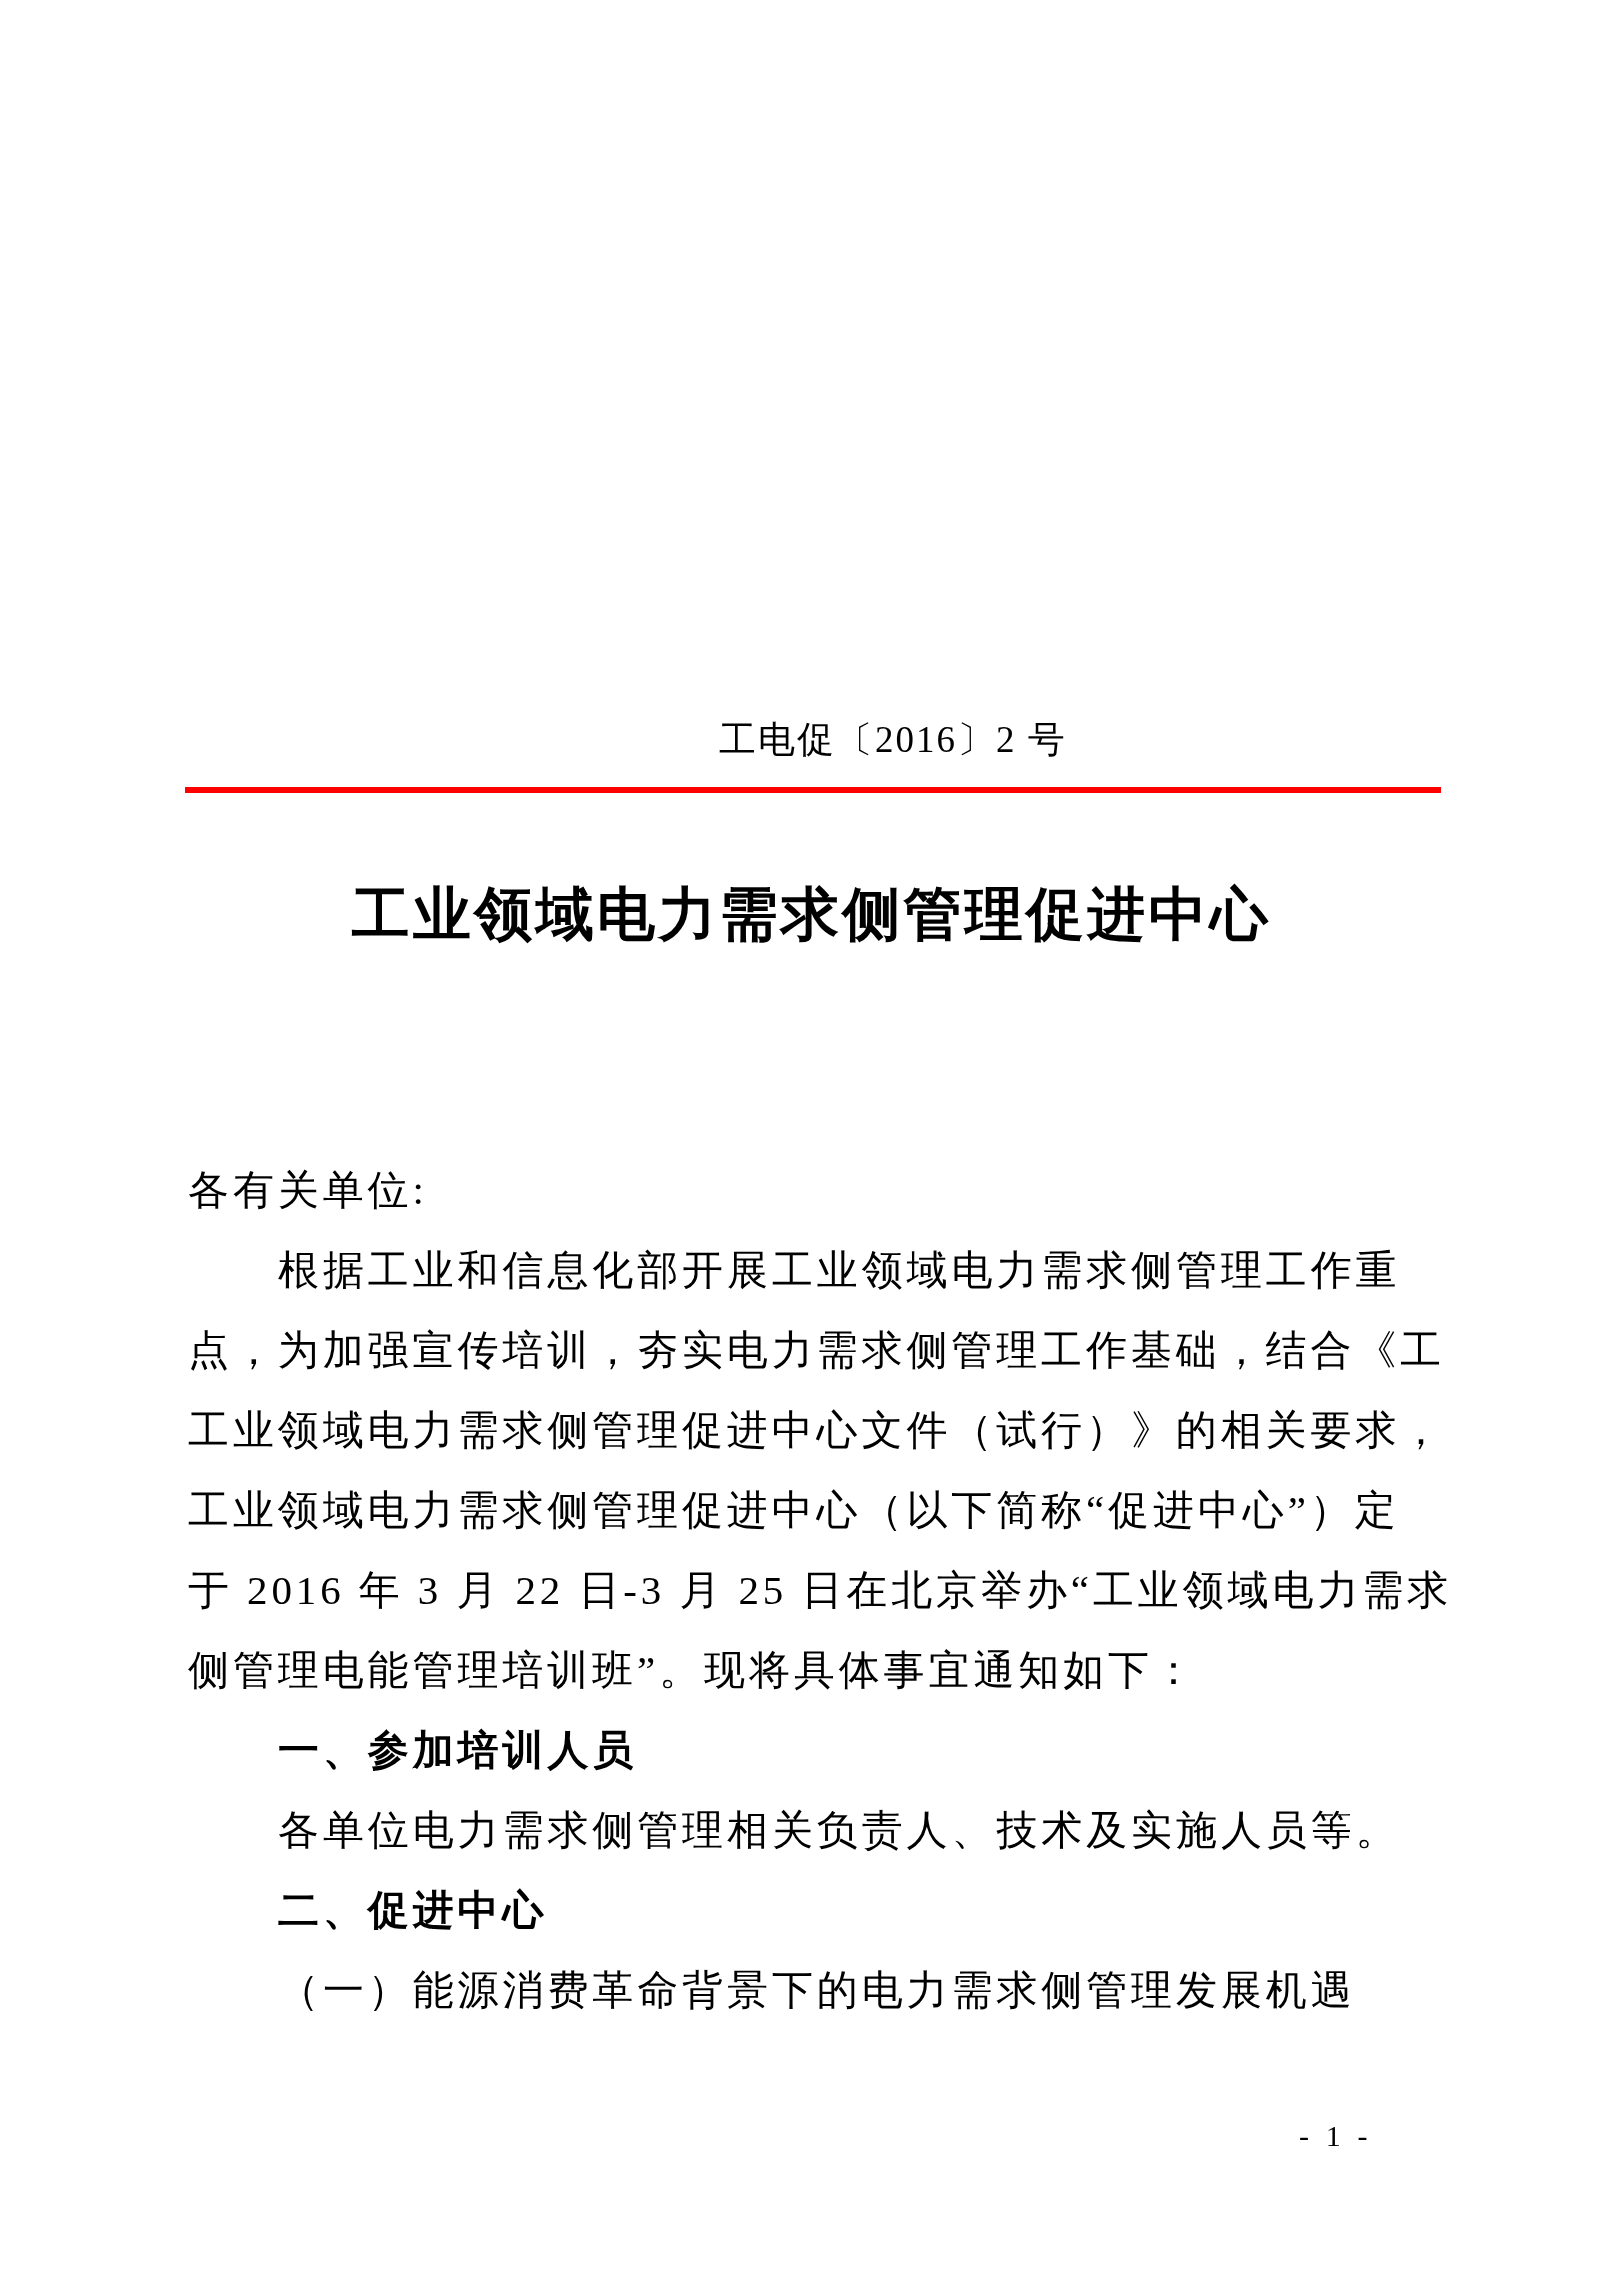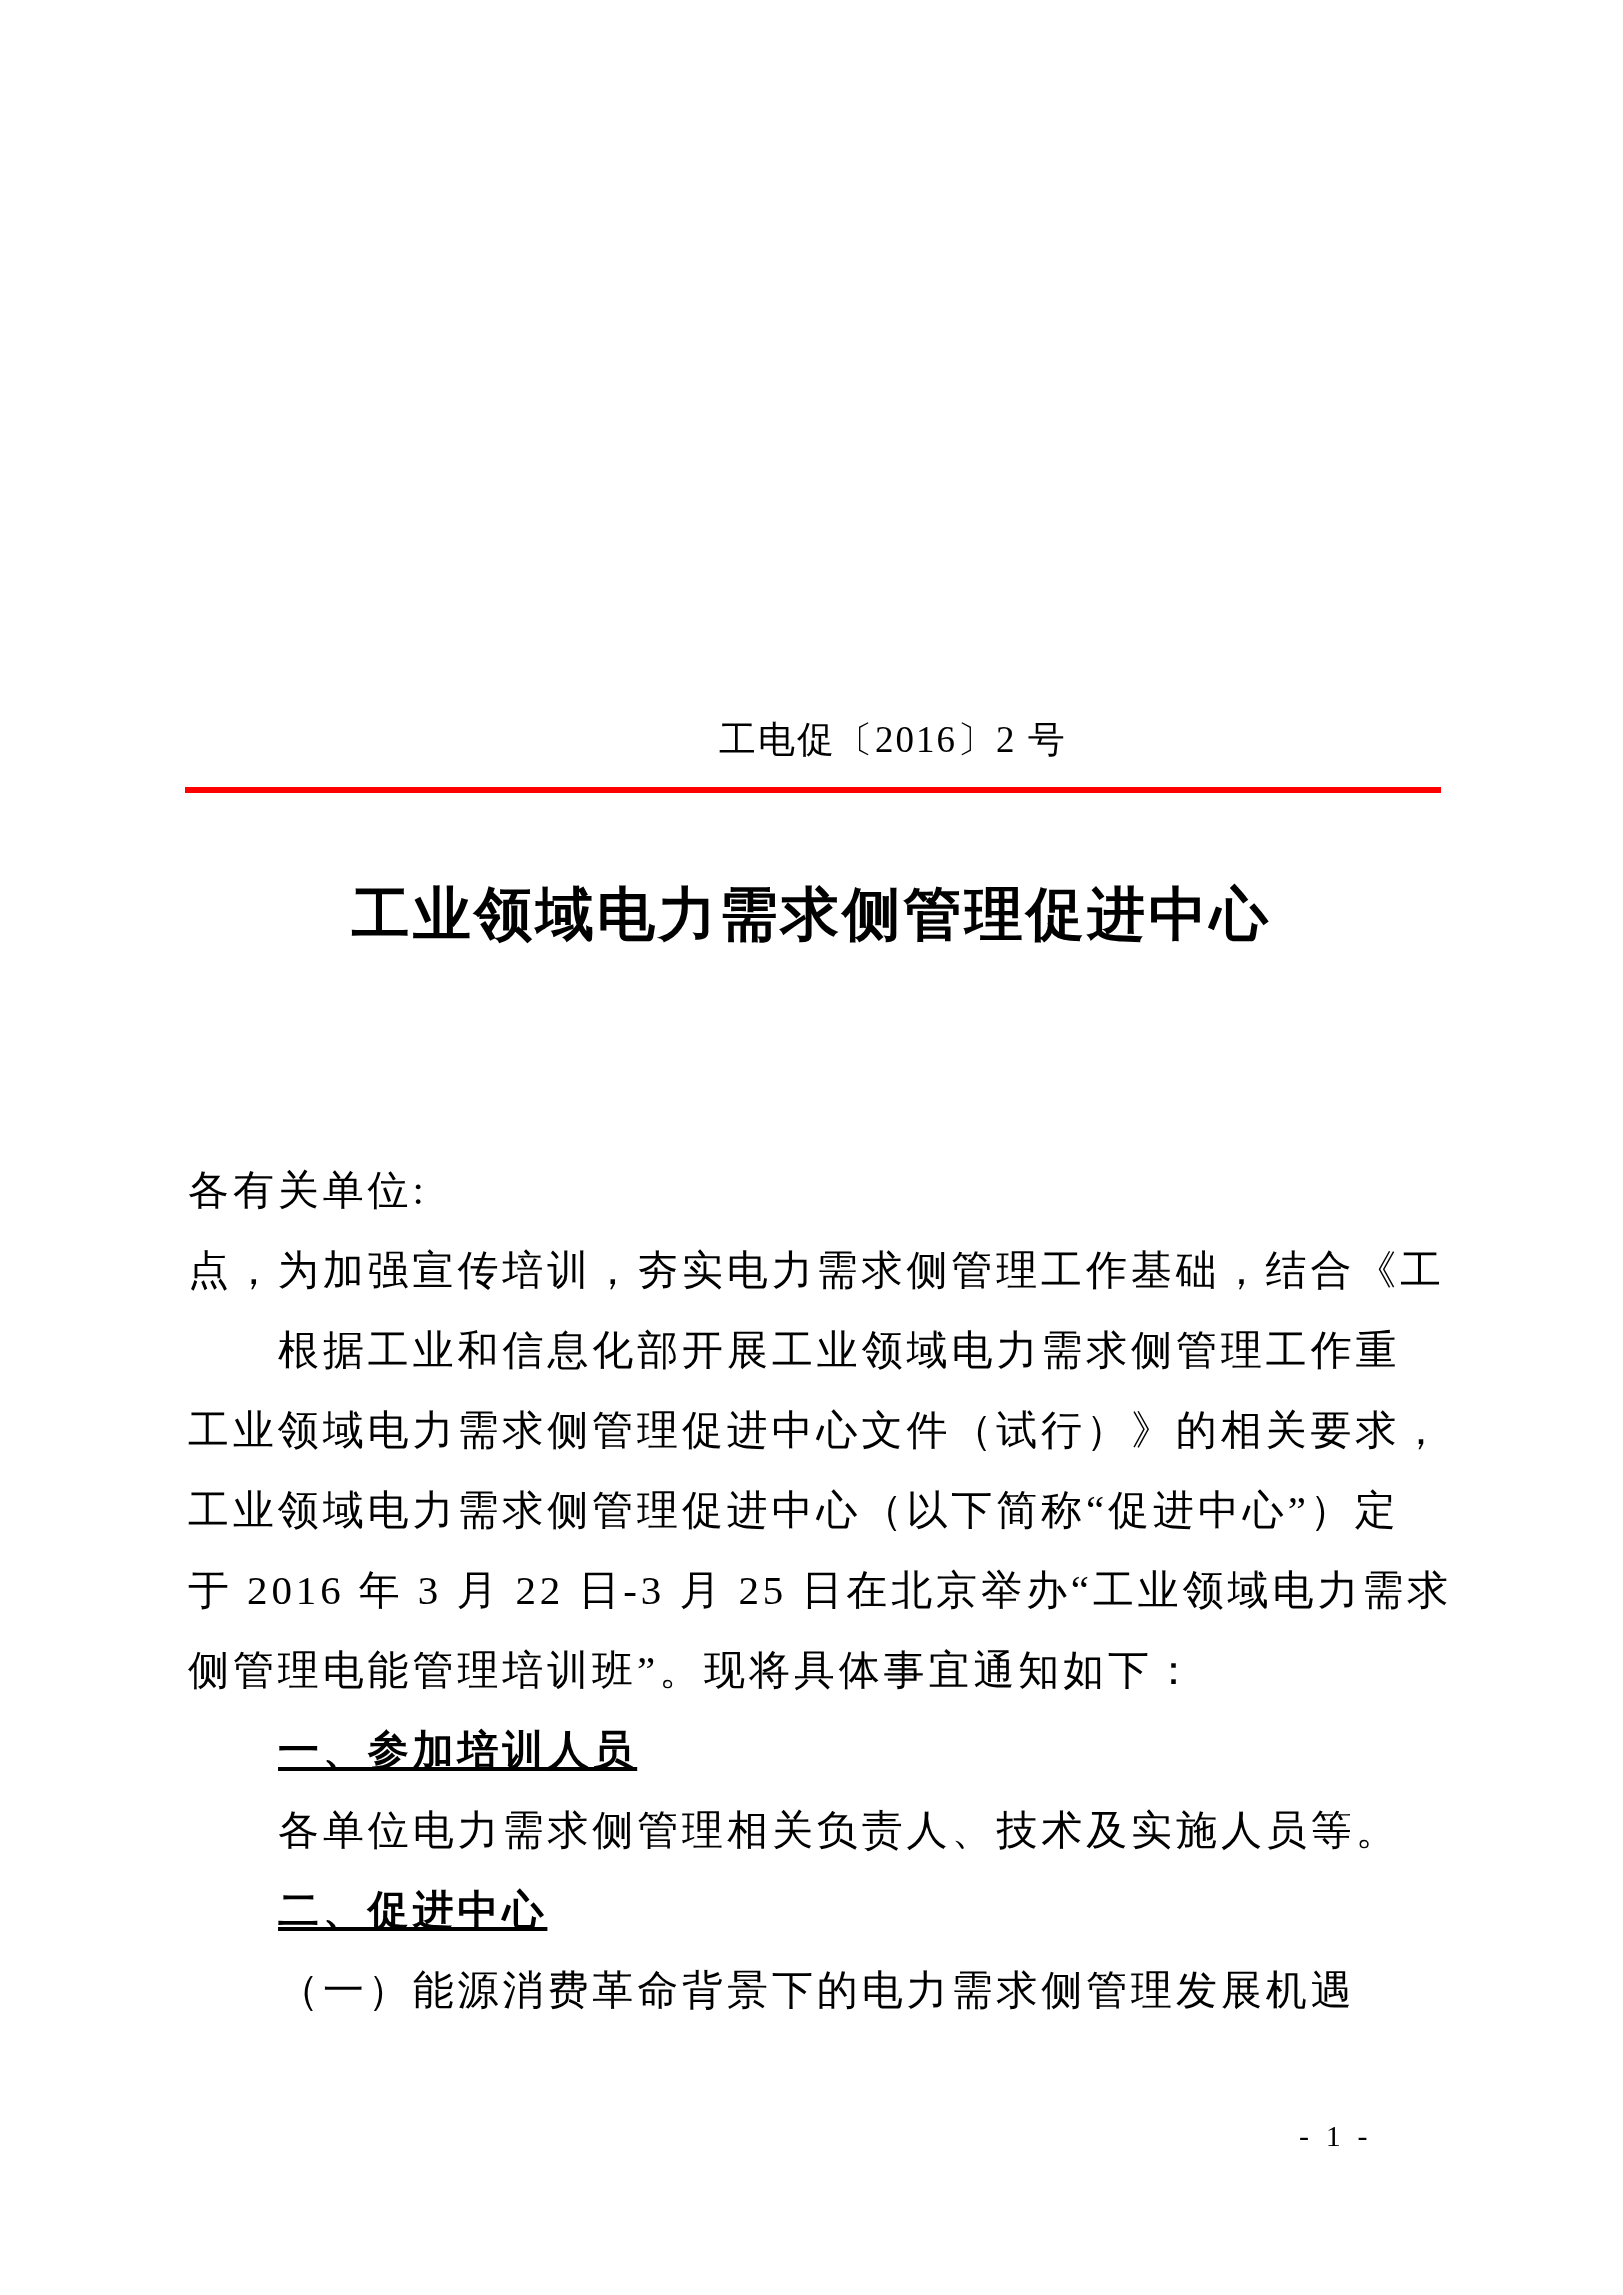--- a/index.html
+++ b/index.html
@@ -61,21 +61,21 @@
     position: absolute;
     top: 1150px;
     left: 188px;
     width: 1252px;
     font-size: 41px;
     line-height: 80px;
     letter-spacing: 3.9px;
   }
   .body-block .line { white-space: nowrap; }
   .body-block .line.indent { padding-left: 90px; }
-  .body-block .line.bold { font-weight: bold; text-decoration: underline; }
+  .body-block .line.bold { font-weight: bold; }
   .page-number {
     position: absolute;
     top: 2119px;
     left: 1299px;
     font-size: 30px;
     letter-spacing: 4.6px;
     white-space: nowrap;
   }
 </style>
 </head>
@@ -87,22 +87,22 @@
   <div class="doc-number">工电促〔2016〕2 号</div>
 
   <div class="red-rule"></div>
 
   <div class="doc-title">
     <div>工业领域电力需求侧管理促进中心</div>
   </div>
 
   <div class="body-block">
       <div class="line">各有关单位:</div>
+      <div class="line indent">根据工业和信息化部开展工业领域电力需求侧管理工作重</div>
       <div class="line">点，为加强宣传培训，夯实电力需求侧管理工作基础，结合《工</div>
-      <div class="line indent">根据工业和信息化部开展工业领域电力需求侧管理工作重</div>
       <div class="line">工业领域电力需求侧管理促进中心文件（试行）》的相关要求，</div>
       <div class="line">工业领域电力需求侧管理促进中心（以下简称“促进中心”）定</div>
       <div class="line">于 2016 年 3 月 22 日-3 月 25 日在北京举办“工业领域电力需求</div>
       <div class="line">侧管理电能管理培训班”。现将具体事宜通知如下：</div>
       <div class="line bold indent">一、参加培训人员</div>
       <div class="line indent">各单位电力需求侧管理相关负责人、技术及实施人员等。</div>
       <div class="line bold indent">二、促进中心</div>
       <div class="line indent">（一）能源消费革命背景下的电力需求侧管理发展机遇</div>
     </div>
 

